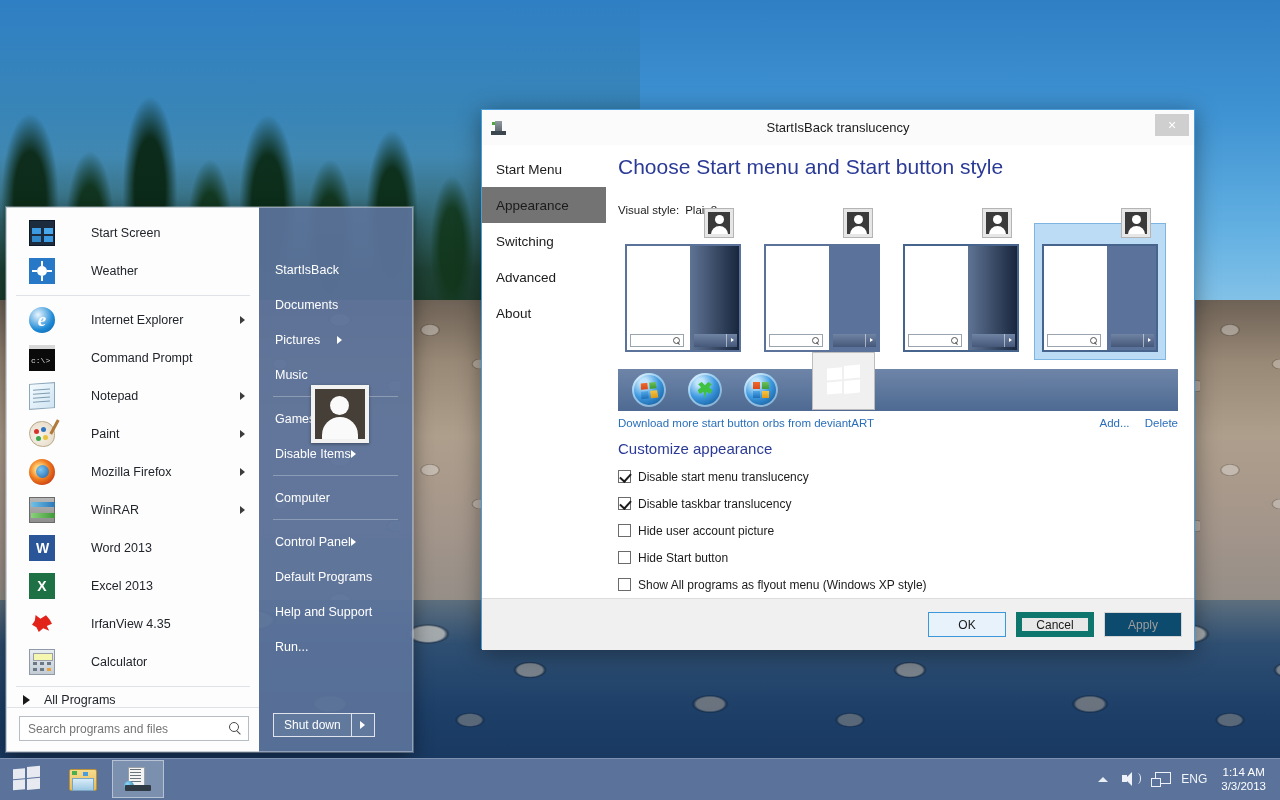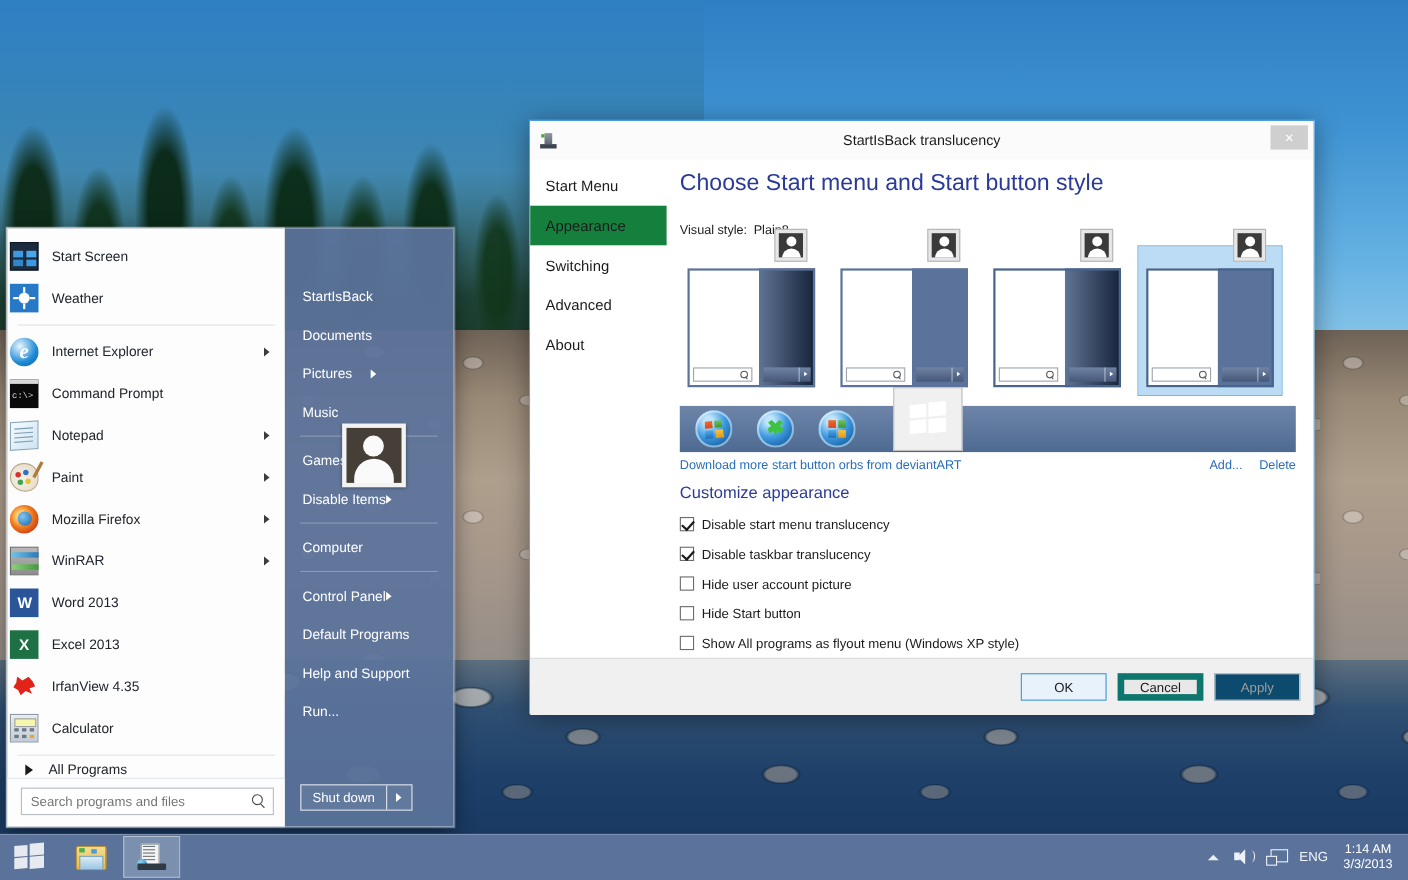--- a/index.html
+++ b/index.html
@@ -83,22 +83,22 @@
     box-shadow:0 0 0 1px rgba(255,255,255,.28), 0 6px 18px rgba(0,0,0,.45);
   }
   .sm-left {
     position:absolute; left:0; top:0; width:253px; height:100%;
     background:#fdfdfd;
     border:1px solid #c9cfd6; border-right:none;
     display:flex; flex-direction:column;
   }
   .sm-programs { flex:0 0 auto; padding:6px 0 0 0; }
   .sm-item {
-    height:38px; display:flex; align-items:center; padding:0 8px 0 2px;
-    cursor:default; position:relative;
+    height:38px; display:flex; align-items:center; padding:0 8px 0 22px;
+    cursor:default; position:relative;gap:24px;
   }
   .sm-ico { width:26px; height:26px; flex:0 0 26px; margin-right:12px; position:relative; }
   .sm-label { font-size:12.5px; color:#21252b; flex:1 1 auto; white-space:nowrap; }
   .sm-arrow {
     width:0;height:0;border-left:5px solid #3c3c3c;
     border-top:4px solid transparent;border-bottom:4px solid transparent;
     margin-right:6px;
   }
   .sm-sep { height:1px; background:#dfe3e8; margin:5px 9px 5px 9px; }
   .sm-allprog {
@@ -233,21 +233,21 @@
     background:#cfcfcf; color:#fff; font-size:14px; display:flex; align-items:center; justify-content:center;
     cursor:default;
   }
 
   .dlg-body { flex:1; display:flex; background:#fff; }
   .dlg-nav { width:124px; padding-top:6px; flex:0 0 124px; }
   .nav-item {
     height:36px; display:flex; align-items:center; padding-left:14px;
     font-size:13.5px; color:#1b1b1b; cursor:default;
   }
-  .nav-item.active { background:#15803d; }
+  .nav-item.active { background:#737373; }
 
   .dlg-content { flex:1; padding:10px 16px 0 12px; position:relative; }
   .ct-head { font-size:21px; color:#2a3a96; margin-bottom:25px; }
   .ct-vstyle { font-size:11.5px; color:#1b1b1b; margin-bottom:8px; }
   .ct-vstyle b { font-weight:normal; margin-left:6px; }
 
   .thumbs { display:flex; gap:9px; }
   .thumb {
     width:130px; height:135px; position:relative; padding:7px;
     cursor:default;

